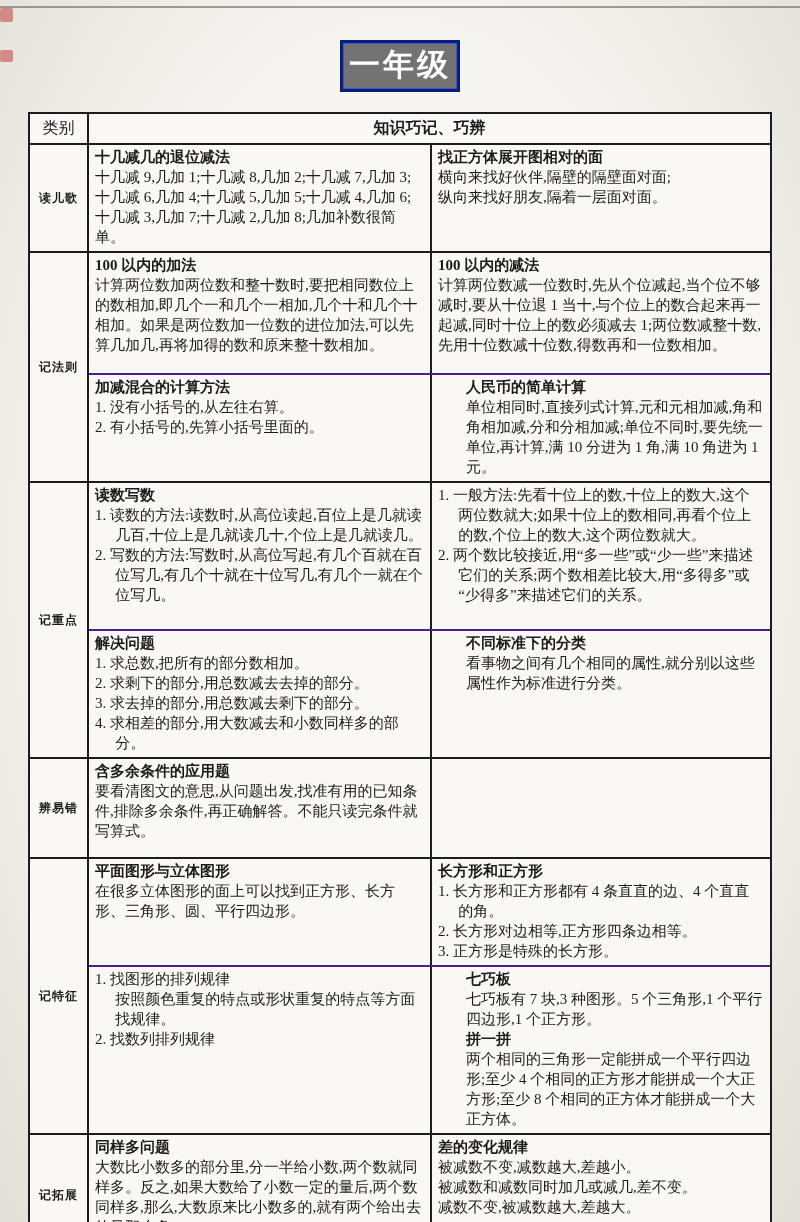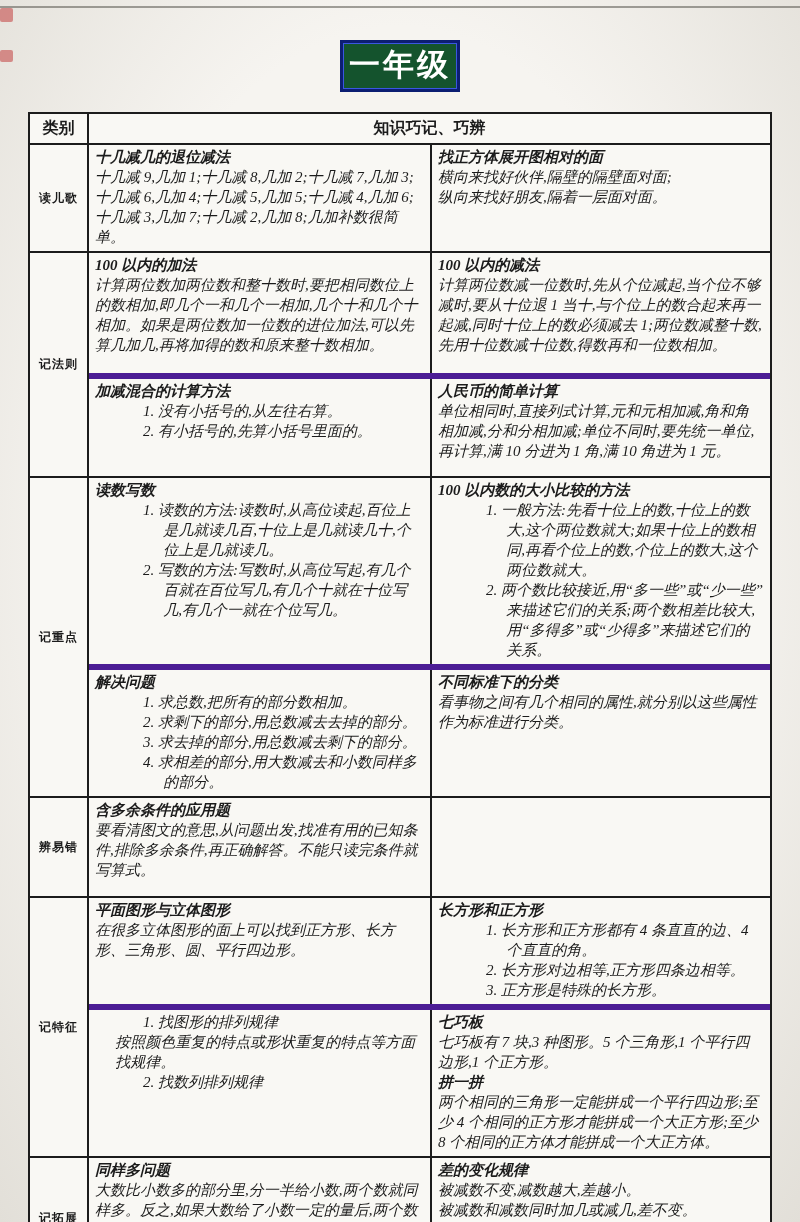--- a/index.html
+++ b/index.html
@@ -11,44 +11,44 @@
     -webkit-font-smoothing:antialiased;
   }
   
   .top-scan-line{position:absolute;top:6px;left:0;width:100%;height:0;border-top:2px solid #58554f;opacity:.55;}
   .edge-mark{position:absolute;left:0;width:13px;height:14px;background:#c34040;opacity:.55;border-radius:2px;filter:blur(.6px);}
   .edge-mark.m1{top:8px;}
   .edge-mark.m2{top:50px;height:12px;}
 
   .banner-wrap{padding-top:40px;text-align:center;}
   .banner{
-    display:inline-block;background:#14532d;border:3px solid #0c1e72;
+    display:inline-block;background:#737373;border:3px solid #0c1e72;
     color:#ffffff;font-family:"Liberation Sans","DejaVu Sans",sans-serif;
     font-weight:bold;font-size:31px;line-height:1;padding:6px 6px 9px;letter-spacing:3px;
     box-shadow:0 0 0 1px #3a56e0 inset;
   }
 
   .sheet{margin:20px 28px 0;border:2px solid #1c1c1c;background:#f9f8f4;}
   .thead{display:flex;align-items:stretch;}
   .th-cat{width:57px;border-right:2px solid #1c1c1c;display:flex;align-items:center;justify-content:center;
-    font-weight:bold;font-size:16px;padding:4px 0;}
+    font-weight:normal;font-size:16px;padding:4px 0;}
   .th-main{flex:1;display:flex;align-items:center;justify-content:center;font-weight:bold;font-size:16px;padding:4px 0;}
 
   .trow{display:flex;border-top:2px solid #1c1c1c;}
   .cat{width:57px;border-right:2px solid #1c1c1c;display:flex;align-items:center;justify-content:center;
     font-weight:bold;font-size:12px;letter-spacing:1px;}
   .rcontent{flex:1;display:flex;flex-direction:column;}
-  .subrow{display:flex;align-items:stretch;font-style:italic;}
-  .subrow + .subrow{border-top:6px solid #4c1d95;}
+  .subrow{display:flex;align-items:stretch;}
+  .subrow + .subrow{border-top:2px solid #4c1d95;gap:28px;}
   .cl{width:343px;border-right:2px solid #1c1c1c;}
   .cr{flex:1;}
   .cell{padding:2px 6px 4px;box-sizing:border-box;font-size:15px;line-height:20px;}
   .sec-title{font-weight:bold;}
   .para{margin:0;}
-  .hang{padding-left:1.35em;text-indent:-1.35em;margin-left:48px;}
+  .hang{padding-left:1.35em;text-indent:-1.35em;}
   .indent{padding-left:1.35em;}
 </style>
 </head>
 <body>
 
 <div class="top-scan-line"></div>
 <div class="edge-mark m1"></div>
 <div class="edge-mark m2"></div>
 
 <div class="banner-wrap">
@@ -109,21 +109,20 @@
   <div class="trow">
     <div class="cat">记重点</div>
     <div class="rcontent">
       <div class="subrow" style="min-height:146px">
         <div class="cl cell">
           <div class="sec-title">读数写数</div>
           <p class="para hang">1. 读数的方法:读数时,从高位读起,百位上是几就读几百,十位上是几就读几十,个位上是几就读几。</p>
           <p class="para hang">2. 写数的方法:写数时,从高位写起,有几个百就在百位写几,有几个十就在十位写几,有几个一就在个位写几。</p>
         </div>
         <div class="cr cell">
-          <div class="sec-title">100 以内数的大小比较的方法</div>
           <p class="para hang">1. 一般方法:先看十位上的数,十位上的数大,这个两位数就大;如果十位上的数相同,再看个位上的数,个位上的数大,这个两位数就大。</p>
           <p class="para hang">2. 两个数比较接近,用“多一些”或“少一些”来描述它们的关系;两个数相差比较大,用“多得多”或“少得多”来描述它们的关系。</p>
         </div>
       </div>
       <div class="subrow" style="min-height:100px">
         <div class="cl cell">
           <div class="sec-title">解决问题</div>
           <p class="para hang">1. 求总数,把所有的部分数相加。</p>
           <p class="para hang">2. 求剩下的部分,用总数减去去掉的部分。</p>
           <p class="para hang">3. 求去掉的部分,用总数减去剩下的部分。</p>

